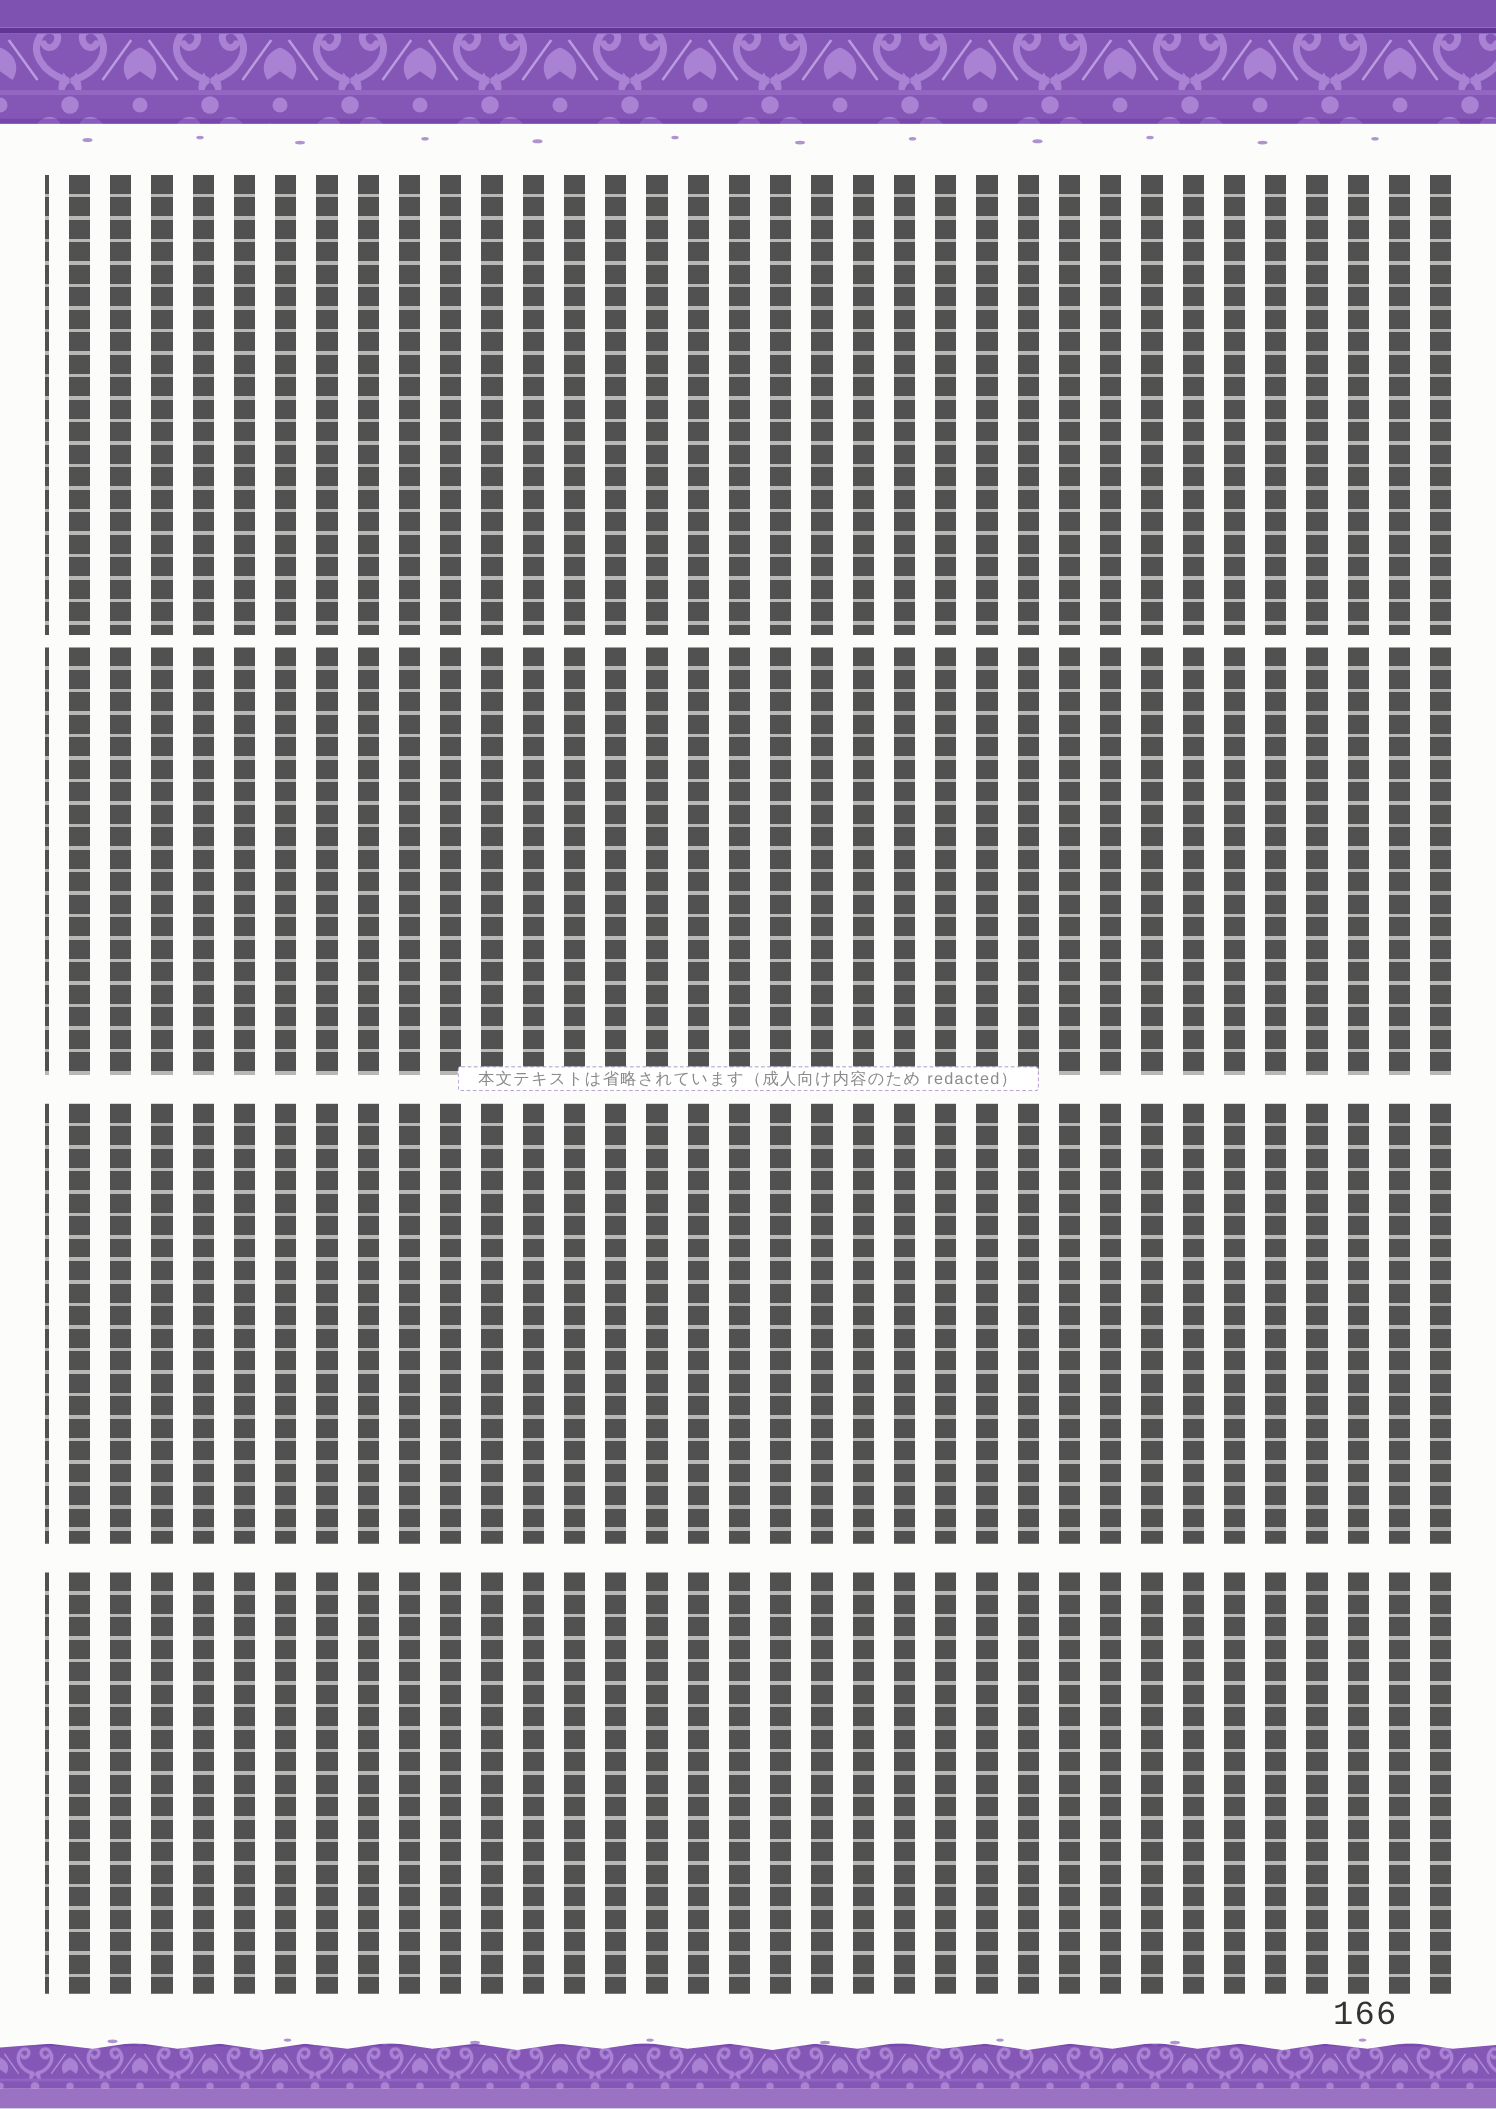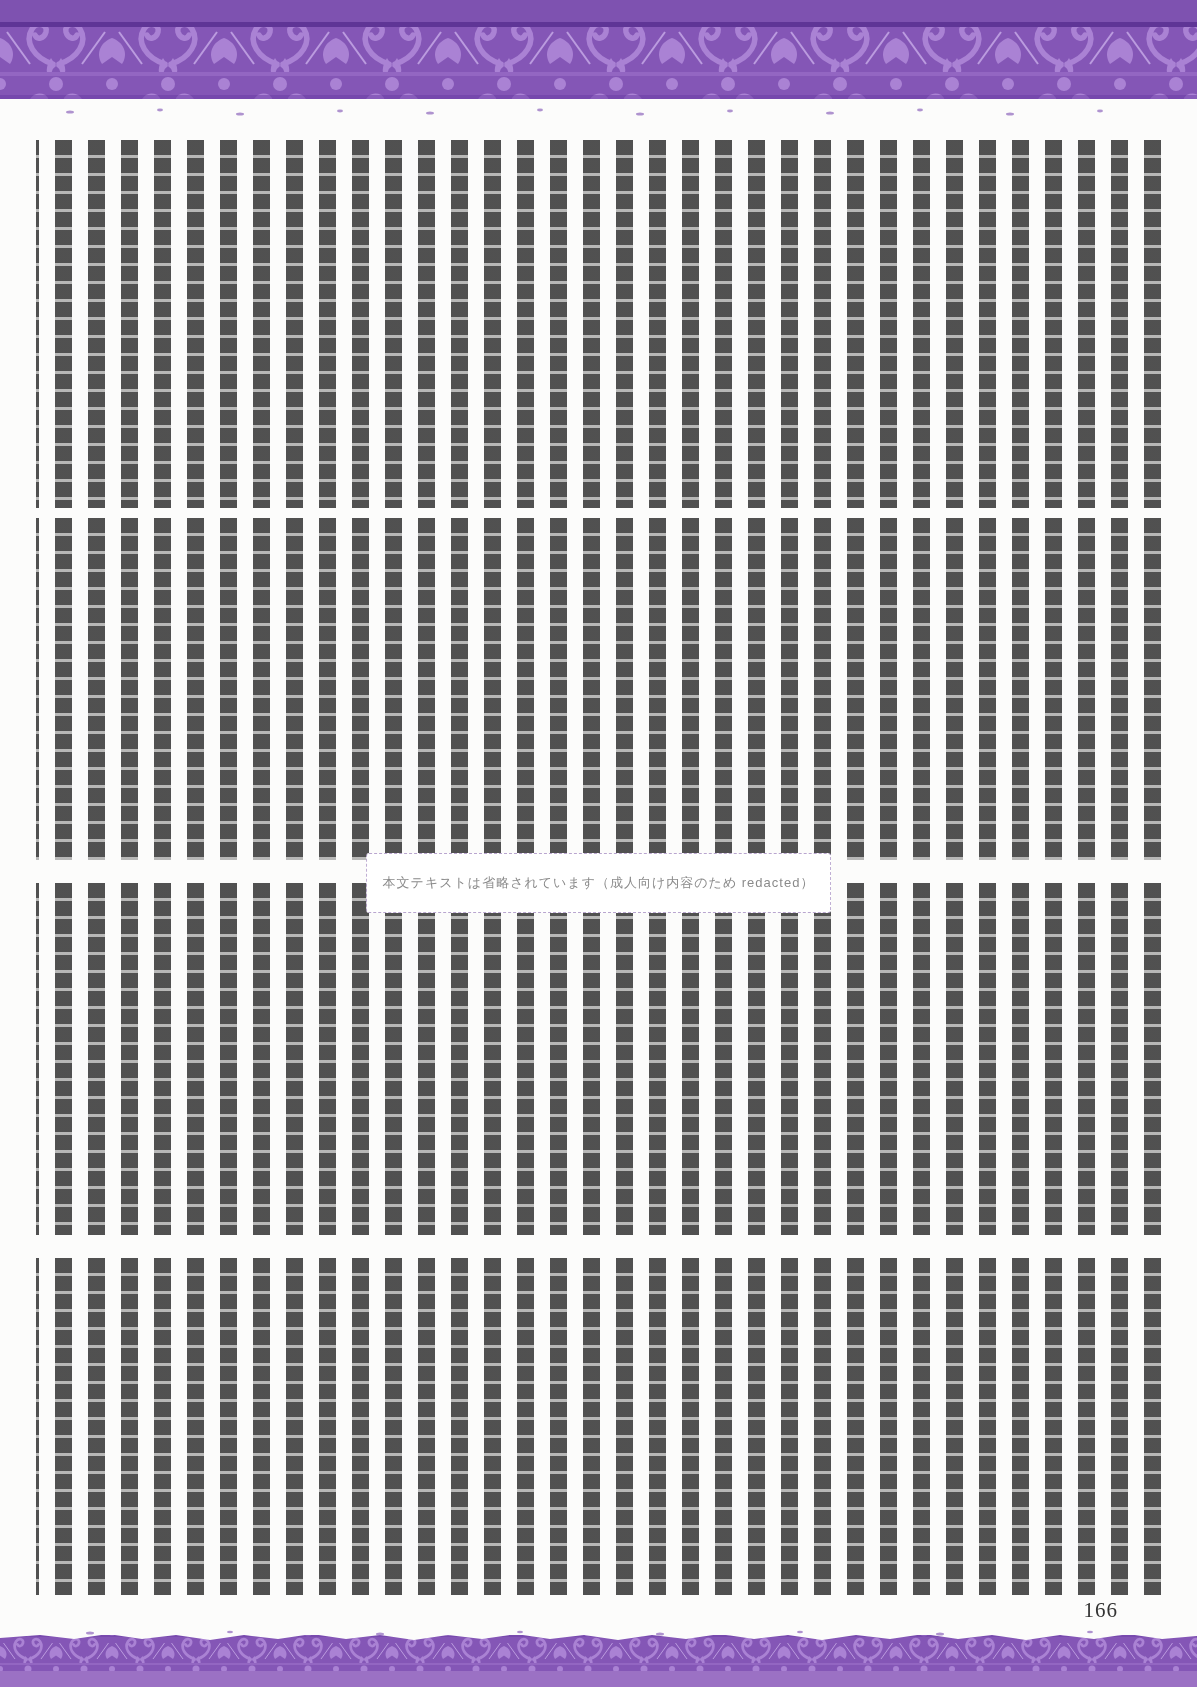--- a/index.html
+++ b/index.html
@@ -56,34 +56,34 @@
   .redaction-notice {
     position: absolute;
     top: 853px;
     left: 50%;
     transform: translateX(-50%);
     background: #ffffff;
     border: 1px dashed #b9a6cf;
     color: #8a8a8a;
     font-size: 13px;
     letter-spacing: 1px;
-    padding: 20px 16px;
+    padding: 0 16px;
     border-radius: 3px;
     white-space: nowrap;
     z-index: 5;
   }
 
   .page-number {
     position: absolute;
     top: 1598px;
     right: 79px;
-    font-size: 21px;
+    font-size: 27px;
     color: #333333;
     letter-spacing: 1px;
-    font-family: Liberation Serif, serif;
+    font-family: Liberation Mono, monospace;
   }
 </style>
 </head>
 <body>
 
 <div class="page">
 
   <svg class="border-top-svg" viewBox="0 0 1197 128" preserveAspectRatio="none" aria-hidden="true">
     <defs>
       <pattern id="ornTop" width="112" height="72" patternUnits="userSpaceOnUse">

